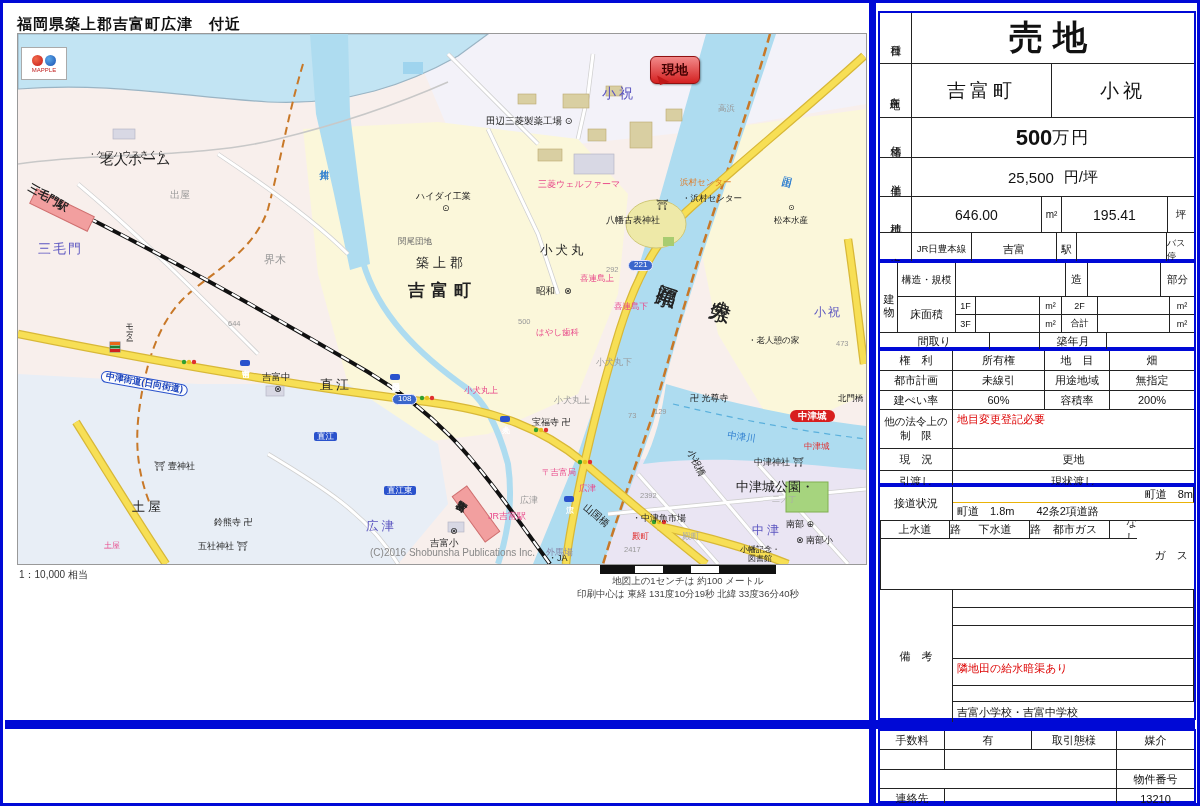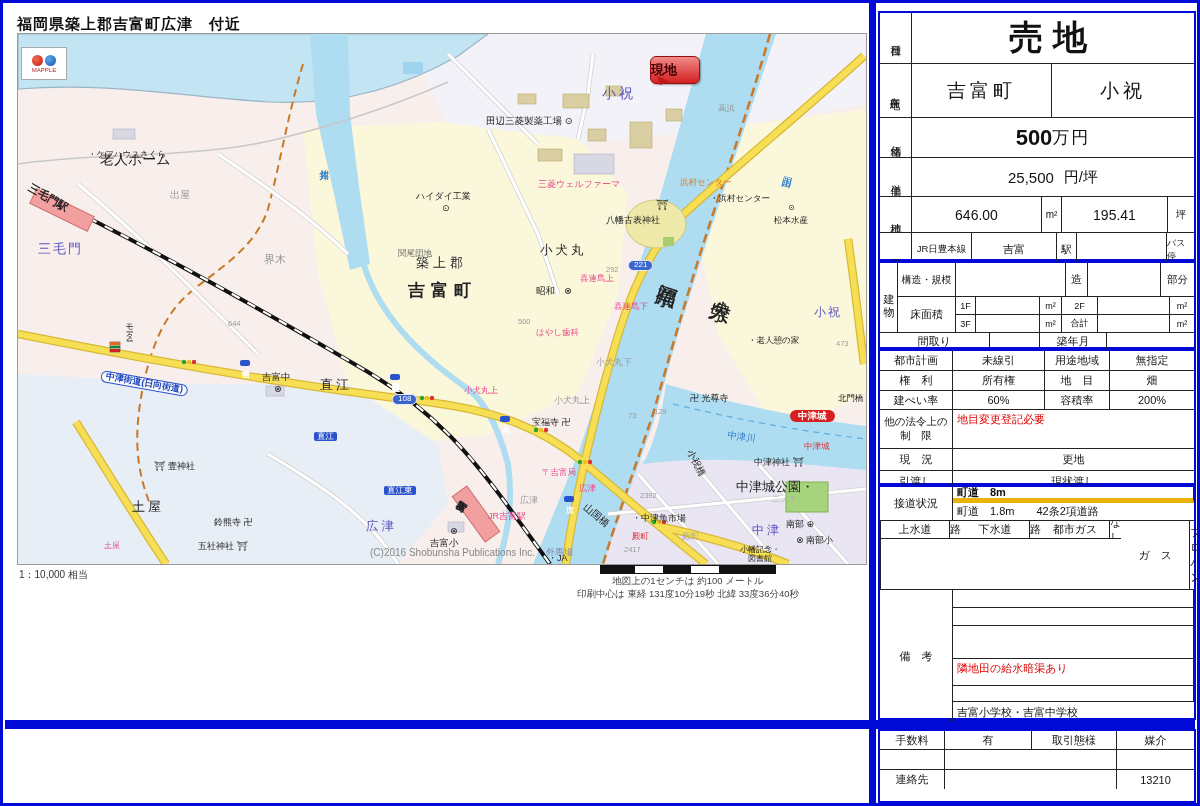--- a/index.html
+++ b/index.html
@@ -11,21 +11,21 @@
   .map-title{position:absolute;left:14px;top:12px;font-size:15px;font-weight:bold;letter-spacing:1px;}
   .map-canvas{position:absolute;left:14px;top:30px;width:848px;height:530px;border:1px solid #999;background:#f8efec;overflow:hidden;}
   .map-canvas svg{position:absolute;left:0;top:0;}
   #map-labels{position:absolute;left:0;top:0;width:848px;height:530px;}
   .ml{position:absolute;white-space:pre;line-height:1.08;transform-origin:left top;color:#222;}
   .ml.vbadge{background:#2a52cc;color:#fff;writing-mode:vertical-rl;text-orientation:upright;font-size:8px;padding:3px 1px;border-radius:2px;line-height:1;}
   .ml.badge{background:#2a52cc;color:#fff;font-size:8.5px;padding:0 3px;border-radius:2px;}
   .ml.shield{background:#3a66cc;color:#fff;font-size:8px;padding:0 5px;border-radius:8px;border:1px solid #e8e8ff;}
   .ml.pill{background:#d81f1f;color:#fff;font-size:9.5px;font-weight:bold;padding:1px 8px;border-radius:10px;}
   .ml.rname{border:1.5px solid #2a52cc;color:#1a42bb;background:rgba(255,255,255,.78);font-size:9px;padding:0 4px;border-radius:9px;font-weight:bold;}
-  .genchi{position:absolute;left:632px;top:22px;width:48px;height:26px;background:linear-gradient(#f28a8a,#d42020);border:1px solid #901010;border-radius:6px;color:#400000;font-weight:bold;font-size:13px;display:flex;align-items:center;box-shadow:1px 1px 2px rgba(0,0,0,.35);}
+  .genchi{position:absolute;left:632px;top:22px;width:48px;height:26px;background:linear-gradient(#f28a8a,#d42020);border:1px solid #901010;border-radius:6px;color:#400000;font-weight:bold;font-size:13px;display:flex;align-items:center;justify-content:center;box-shadow:1px 1px 2px rgba(0,0,0,.35);}
   .genchi::after{content:"";position:absolute;left:2px;bottom:-9px;border:7px solid transparent;border-top-color:#c01818;transform:rotate(28deg);}
   .mapple{position:absolute;left:3px;top:13px;width:44px;height:31px;background:#fff;border:1px solid #aaa;font-size:6px;color:#c02020;display:flex;flex-direction:column;align-items:center;justify-content:center;gap:1px;}
   .mapple .dots{display:flex;gap:2px;}
   .mapple .d1{width:11px;height:11px;border-radius:50%;background:radial-gradient(circle at 35% 35%,#f26a4a,#c41818);}
   .mapple .d2{width:11px;height:11px;border-radius:50%;background:radial-gradient(circle at 35% 35%,#5aa8e8,#1a4fb0);}
   .scale-note{position:absolute;left:16px;top:565px;font-size:10px;color:#333;}
   .scale-bar{position:absolute;left:597px;top:562px;width:174px;height:7px;display:flex;border:1px solid #111;}
   .scale-bar i{display:block;height:100%;}
   .sb-b{background:#111;}.sb-w{background:#fff;}
   .scale-cap{position:absolute;left:560px;top:572px;width:250px;font-size:9.5px;color:#444;text-align:center;}
@@ -193,28 +193,28 @@
           <div class="ml" style="left: 468px; top: 82px; font-size: 9.5px;">田辺三菱製薬工場 ⊙</div>
           <div class="ml" style="left: 82px; top: 118px; font-size: 14px;">老人ホーム</div>
           <div class="ml" style="left: 70px; top: 116px; font-size: 8.5px;">・ケアハウスさくら</div>
           <div class="ml" style="left: 14px; top: 148px; font-size: 11px; font-weight: bold; transform: rotate(30deg);">三毛門駅</div>
           <div class="ml" style="left: 20px; top: 208px; color: rgb(91, 85, 192); font-size: 13px; letter-spacing: 2px;">三毛門</div>
           <div class="ml" style="left: 152px; top: 156px; color: rgb(153, 153, 153); font-size: 10px;">出屋</div>
           <div class="ml" style="left: 246px; top: 220px; color: rgb(153, 153, 153); font-size: 11px;">界木</div>
           <div class="ml" style="left: 300px; top: 128px; color: rgb(47, 127, 208); font-size: 10px; writing-mode: vertical-rl; text-orientation: upright;">佐井川</div>
           <div class="ml" style="left: 398px; top: 158px; font-size: 9px;">ハイダイ工業</div>
           <div class="ml" style="left: 424px; top: 170px; font-size: 9px;">⊙</div>
-          <div class="ml" style="left: 380px; top: 203px; color: rgb(102, 102, 102); font-size: 8.5px; margin-top: 12px;">関尾団地</div>
+          <div class="ml" style="left: 380px; top: 203px; color: rgb(102, 102, 102); font-size: 8.5px;">関尾団地</div>
           <div class="ml" style="left: 398px; top: 222px; font-size: 13px; letter-spacing: 4px;">築上郡</div>
           <div class="ml" style="left: 390px; top: 248px; font-size: 17px; font-weight: bold; letter-spacing: 6px;">吉富町</div>
           <div class="ml" style="left: 520px; top: 146px; color: rgb(232, 72, 138); font-size: 9px;">三菱ウェルファーマ</div>
           <div class="ml" style="left: 638px; top: 166px; font-size: 10px;">⛩</div>
           <div class="ml" style="left: 588px; top: 182px; font-size: 9px;">八幡古表神社</div>
           <div class="ml" style="left: 662px; top: 144px; color: rgb(224, 120, 32); font-size: 8.5px;">浜村センター</div>
-          <div class="ml" style="left: 664px; top: 160px; font-size: 8.5px; margin-left: 28px;">・浜村センター</div>
+          <div class="ml" style="left: 664px; top: 160px; font-size: 8.5px;">・浜村センター</div>
           <div class="ml shield" style="left: 610px; top: 226px;">221</div>
           <div class="ml" style="left: 646px; top: 232px; font-size: 21px; letter-spacing: 2px; writing-mode: vertical-rl; text-orientation: upright; transform: rotate(18deg);">福岡県</div>
           <div class="ml" style="left: 700px; top: 247px; font-size: 21px; letter-spacing: 2px; writing-mode: vertical-rl; text-orientation: upright; transform: rotate(18deg);">大分県</div>
           <div class="ml" style="left: 766px; top: 134px; color: rgb(47, 127, 208); font-size: 10px; writing-mode: vertical-rl; text-orientation: upright; transform: rotate(14deg);">山国川</div>
           <div class="ml" style="left: 770px; top: 170px; font-size: 8px;">⊙</div>
           <div class="ml" style="left: 756px; top: 182px; font-size: 8.5px;">松本水産</div>
           <div class="ml" style="left: 796px; top: 272px; color: rgb(91, 85, 192); font-size: 12px; letter-spacing: 2px;">小祝</div>
           <div class="ml" style="left: 730px; top: 302px; font-size: 8.5px;">・老人憩の家</div>
           <div class="ml" style="left: 818px; top: 306px; color: rgb(153, 153, 153); font-size: 7.5px;">473</div>
           <div class="ml" style="left: 672px; top: 360px; font-size: 9px;">卍 光尊寺</div>
@@ -453,44 +453,44 @@
       <div class="cell" style="width:67px;">
           <span>築年月</span>
         </div>
       <div class="cell" style="flex:1;"></div>
     </div>
   </div>
 
   <div class="sec" style="top:346px;height:136px;">
     <div class="row" style="height:19px;">
       <div class="cell" style="width:73px;">
+          <span>権　利</span>
+        </div>
+      <div class="cell" style="width:92px;">
+          <span>所有権</span>
+        </div>
+      <div class="cell" style="width:65px;">
+          <span>地　目</span>
+        </div>
+      <div class="cell" style="flex:1;">
+          <span>畑</span>
+        </div>
+    </div>
+    <div class="row" style="height:19px;">
+      <div class="cell" style="width:73px;">
           <span>都市計画</span>
         </div>
       <div class="cell" style="width:92px;">
           <span>未線引</span>
         </div>
       <div class="cell" style="width:65px;">
           <span>用途地域</span>
         </div>
       <div class="cell" style="flex:1;">
           <span>無指定</span>
-        </div>
-    </div>
-    <div class="row" style="height:19px;">
-      <div class="cell" style="width:73px;">
-          <span>権　利</span>
-        </div>
-      <div class="cell" style="width:92px;">
-          <span>所有権</span>
-        </div>
-      <div class="cell" style="width:65px;">
-          <span>地　目</span>
-        </div>
-      <div class="cell" style="flex:1;">
-          <span>畑</span>
         </div>
     </div>
     <div class="row" style="height:18px;">
       <div class="cell" style="width:73px;">
           <span>建ぺい率</span>
         </div>
       <div class="cell" style="width:92px;">
           <span>60%</span>
         </div>
       <div class="cell" style="width:65px;">
@@ -526,21 +526,21 @@
         </div>
     </div>
   </div>
 
   <div class="sec" style="top:482px;height:235px;">
     <div style="display:flex;height:33px;border-bottom:1px solid #222;">
       <div class="cell" style="width:73px;border-right:1px solid #222;">
           <span>接道状況</span>
         </div>
       <div style="flex:1;display:flex;flex-direction:column;">
-        <div class="cell left" style="height:16px;border-bottom:5px solid #eab308;justify-content:flex-start;font-weight:bold;">
+        <div class="cell left" style="height:16px;border-bottom:1px solid #eab308;justify-content:flex-end;">
             <span>町道　8m</span>
           </div>
         <div class="cell left" style="flex:1;justify-content:flex-start;">
             <span>町道　1.8m　　42条2項道路</span>
           </div>
       </div>
     </div>
     <div style="display:flex;height:68px;border-bottom:1px solid #222;">
       <div class="cell" style="width:73px;border-right:1px solid #222;">
           <span>設備等</span>
@@ -555,21 +555,21 @@
             </div>
         </div>
         <div style="display:flex;height:17px;border-bottom:1px solid #222;">
           <div class="cell" style="width:69px;border-right:1px solid #222;">
               <span>下水道</span>
             </div>
           <div class="cell" style="flex:1;">
               <span>前面道路埋設済</span>
             </div>
         </div>
-        <div style="display:flex;height:17px;border-bottom:1px solid #222;">
+        <div style="display:flex;height:17px;border-bottom:1px solid #222;gap:16px;">
           <div class="cell" style="width:69px;border-right:1px solid #222;">
               <span>都市ガス</span>
             </div>
           <div class="cell" style="flex:1;">
               <span>なし</span>
             </div>
         </div>
         <div style="display:flex;flex:1;text-align:center;">
           <div class="cell" style="width:69px;border-right:1px solid #222;">
               <span>ガ　ス</span>
@@ -612,20 +612,26 @@
         </div>
       <div class="cell" style="flex:1;">
           <span>媒介</span>
         </div>
     </div>
     <div class="row" style="height:19px;">
       <div class="cell" style="width:65px;"></div>
       <div class="cell" style="width:172px;"></div>
       <div class="cell" style="flex:1;"></div>
     </div>
+    <div class="row" style="height:18px;">
+      <div class="cell" style="width:237px;"></div>
+      <div class="cell" style="flex:1;">
+          <span>物件番号</span>
+        </div>
+    </div>
     <div class="row" style="height:19px;border-bottom:none;">
       <div class="cell" style="width:65px;">
           <span>連絡先</span>
         </div>
       <div class="cell" style="width:172px;"></div>
       <div class="cell" style="flex:1;">
           <span>13210</span>
         </div>
     </div>
   </div>

